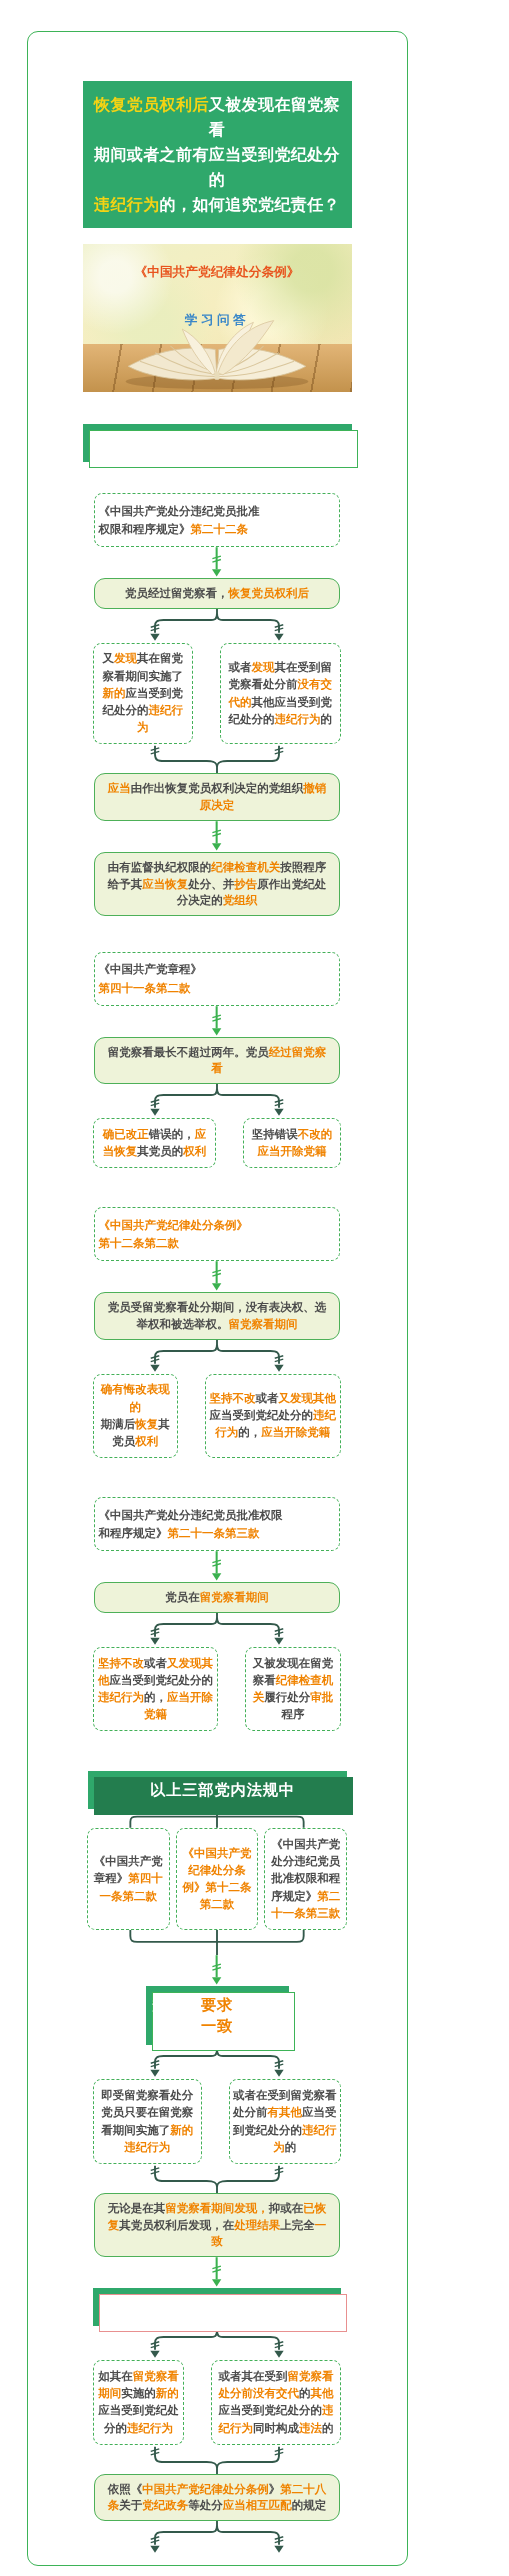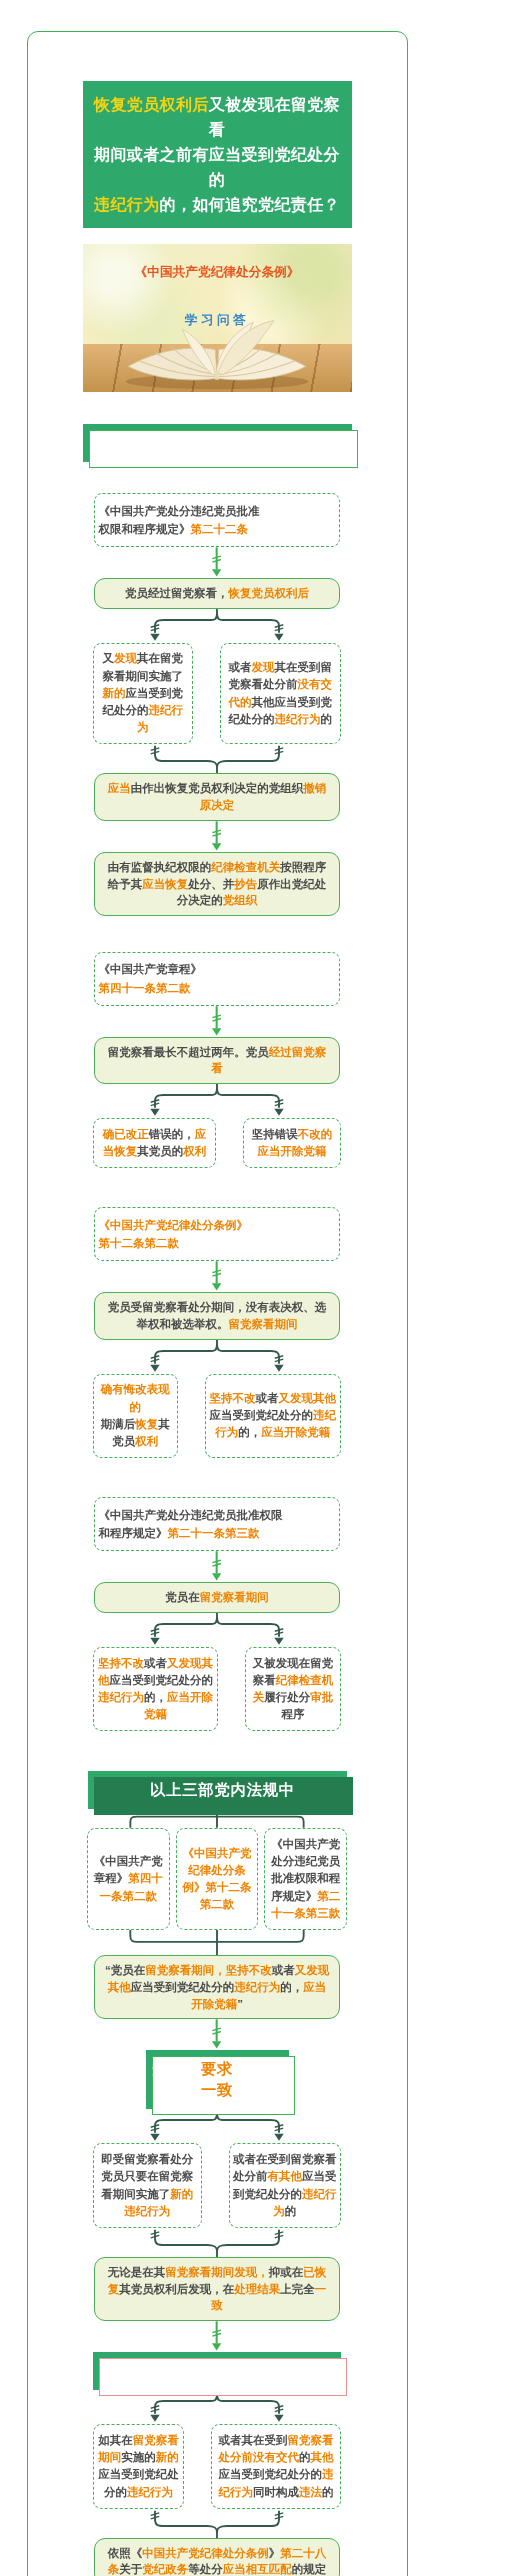--- a/index.html
+++ b/index.html
@@ -215,21 +215,20 @@
             <div class="n-dash" style="flex-grow: 1;">
               <div><span class="c-o">《中国共产党纪律处分条例》第十二条第二款</span></div>
             </div>
             <div class="n-dash" style="flex-grow: 1;">
               <div><span class="c-d">《中国共产党处分违纪党员批准权限和程序规定》</span><span class="c-o">第二十一条第三款</span></div>
             </div>
           </div>
           <div class="n-conn"><svg width="260" height="25.5" viewBox="0 0 306 30">
               <path d="M51 0 V7 C51 13 53.5 14 59 14 H247 C252.5 14 255 13 255 7 V0 M153 0 V30" fill="none" stroke="#33594b" stroke-width="2.2"></path>
             </svg></div>
-          <div class="n-solid"><span class="c-d">“党员在</span><span class="c-o">留党察看期间，坚持不改</span><span class="c-d">或者</span><span class="c-o">又发现其他</span><span class="c-d">应当受到党纪处分的</span><span class="c-o">违纪行为</span><span class="c-d">的，</span><span class="c-o">应当开除党籍</span><span class="c-d">”</span></div>
           <div class="n-conn"><svg width="15.3" height="31" viewBox="0 0 18 36">
               <line x1="9" y1="0" x2="9" y2="26" stroke="#3bb14f" stroke-width="2.4"></line>
               <path d="M4 13.5 L14 10.5 M4 17.5 L14 14.5" stroke="#3bb14f" stroke-width="1.6" fill="none"></path>
               <polygon points="3.5,26 14.5,26 9,34.5" fill="#3bb14f"></polygon>
             </svg></div>
           <div class="n-banner narrow"><span class="c-w">规定在</span><span class="c-o">要求</span><span class="c-w">上完全</span><span class="c-o">一致</span></div>
           <div class="n-conn"><svg width="248" height="34" viewBox="0 0 292 40">
               <path d="M146 0 V5 C146 12 144 13 136 13 H83 C75 13 73 15 73 20 V28 M146 5 C146 12 148 13 156 13 H209 C217 13 219 15 219 20 V28" fill="none" stroke="#33594b" stroke-width="2.2"></path>
               <path d="M68 21.5 L78 18.5 M68 25.5 L78 22.5" stroke="#33594b" stroke-width="1.6" fill="none"></path>
               <path d="M214 21.5 L224 18.5 M214 25.5 L224 22.5" stroke="#33594b" stroke-width="1.6" fill="none"></path>

